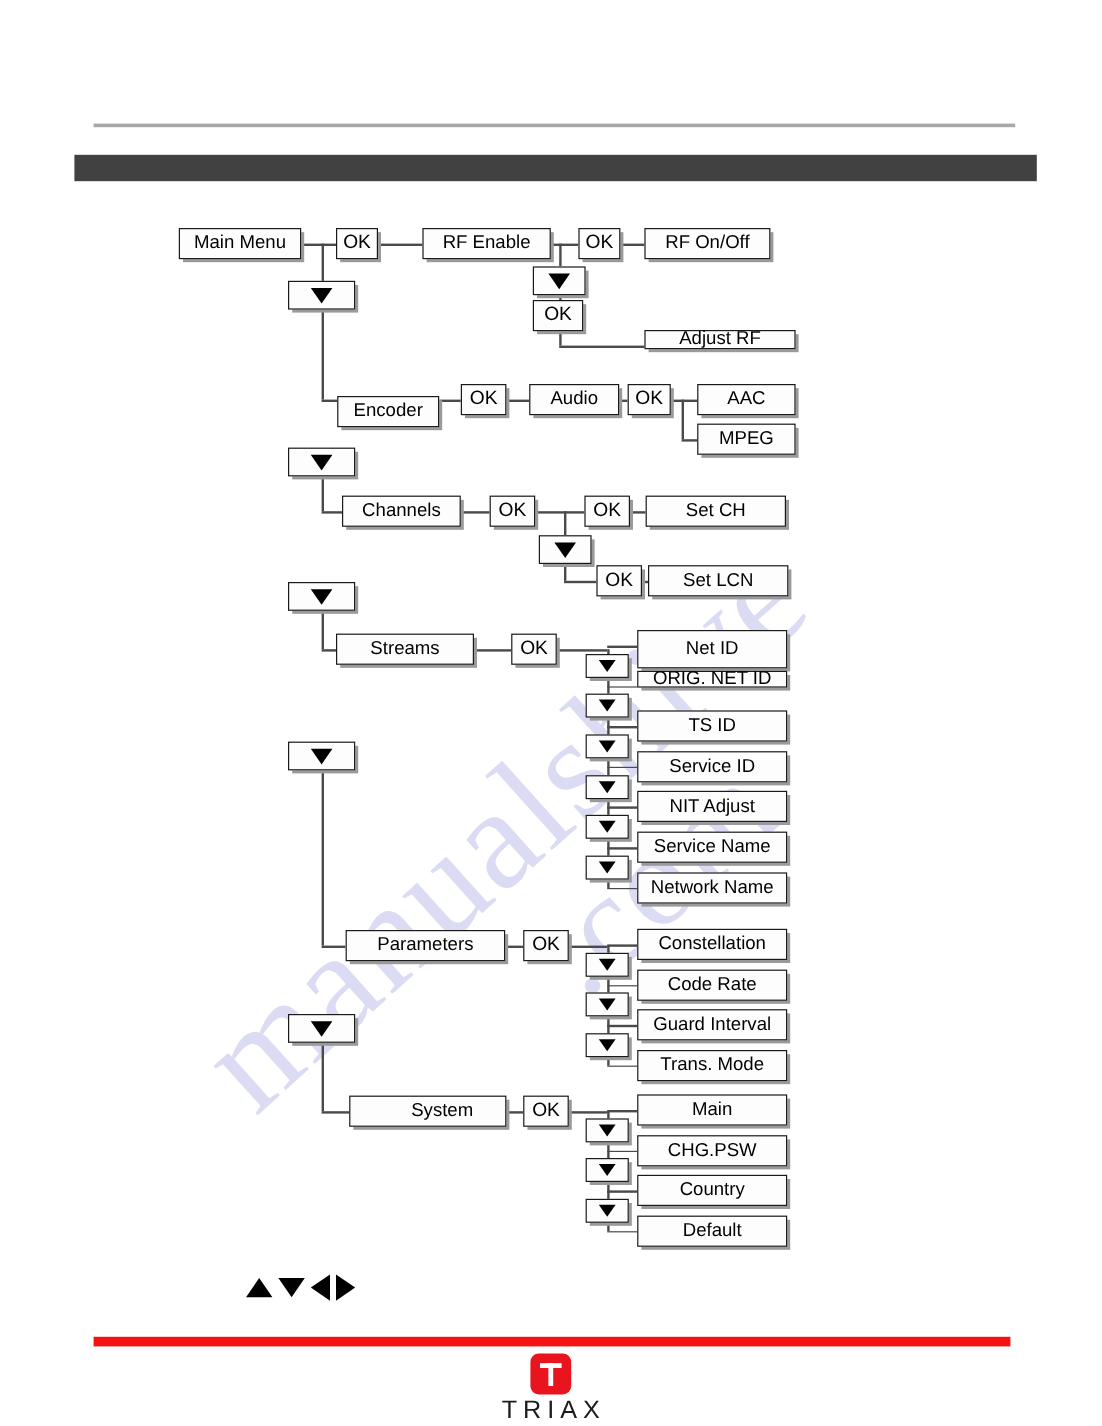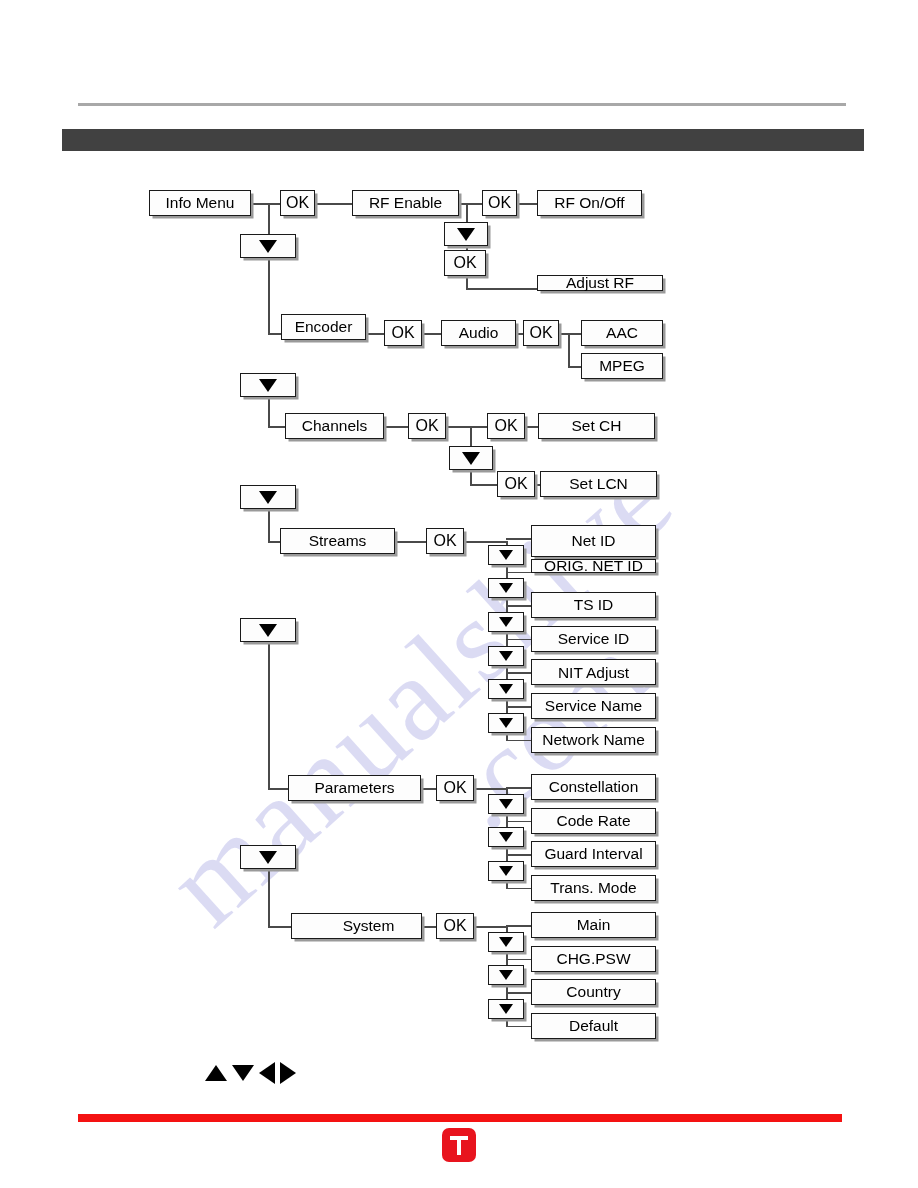--- a/index.html
+++ b/index.html
@@ -194,40 +194,40 @@
 <div class="page-rule"></div>
 <div class="header-bar"></div>
 <div class="footer-rule"></div>
 
 <div class="watermark">
   <div class="wm-text wm-a">manualshive</div>
   <div class="wm-text wm-b">.com</div>
 </div>
 
 <div id="diagram">
-    <div class="node" style="left: 149px; top: 190px; width: 102px; height: 26px;">Info Menu</div>
+    <div class="node" style="left: 149px; top: 190px; width: 102px; height: 26px;">Main Menu</div>
     <div class="node ok" style="left: 280px; top: 190px; width: 35px; height: 26px;">OK</div>
     <div class="node" style="left: 352px; top: 190px; width: 107px; height: 26px;">RF Enable</div>
     <div class="node ok" style="left: 482px; top: 190px; width: 35px; height: 26px;">OK</div>
     <div class="node" style="left: 537px; top: 190px; width: 105px; height: 26px;">RF On/Off</div>
     <div class="line h" style="left: 251px; top: 203px; width: 29px;"></div>
     <div class="line h" style="left: 315px; top: 203px; width: 37px;"></div>
     <div class="line h" style="left: 459px; top: 203px; width: 23px;"></div>
     <div class="line h" style="left: 517px; top: 203px; width: 20px;"></div>
     <div class="line v" style="left: 268px; top: 203px; height: 46px;"></div>
     <div class="node arrow" style="left: 444px; top: 222px; width: 44px; height: 24px;"></div>
     <div class="line v" style="left: 466px; top: 203px; height: 19px;"></div>
     <div class="node ok" style="left: 444px; top: 250px; width: 42px; height: 26px;">OK</div>
     <div class="line v" style="left: 466px; top: 246px; height: 4px;"></div>
     <div class="node" style="left: 537px; top: 275px; width: 126px; height: 16px;">Adjust RF</div>
     <div class="line v" style="left: 466px; top: 276px; height: 12px;"></div>
     <div class="line h" style="left: 466px; top: 288px; width: 71px;"></div>
     <div class="node arrow" style="left: 240px; top: 234px; width: 56px; height: 24px;"></div>
     <div class="line v" style="left: 268px; top: 258px; height: 75px;"></div>
-    <div class="node" style="left: 281px; top: 314px; width: 85px; height: 26px;">Encoder</div>
+    <div class="node" style="left: 281px; top: 330px; width: 85px; height: 26px;">Encoder</div>
     <div class="node ok" style="left: 384px; top: 320px; width: 38px; height: 26px;">OK</div>
     <div class="node" style="left: 441px; top: 320px; width: 75px; height: 26px;">Audio</div>
     <div class="node ok" style="left: 523px; top: 320px; width: 36px; height: 26px;">OK</div>
     <div class="node" style="left: 581px; top: 320px; width: 82px; height: 26px;">AAC</div>
     <div class="line h" style="left: 268px; top: 333px; width: 13px;"></div>
     <div class="line h" style="left: 366px; top: 333px; width: 18px;"></div>
     <div class="line h" style="left: 422px; top: 333px; width: 19px;"></div>
     <div class="line h" style="left: 516px; top: 333px; width: 7px;"></div>
     <div class="line h" style="left: 559px; top: 333px; width: 22px;"></div>
     <div class="node" style="left: 581px; top: 353px; width: 82px; height: 26px;">MPEG</div>
@@ -320,13 +320,14 @@
 
 <div class="keys">
   <span class="key-glyph key-up"></span>
   <span class="key-glyph key-down"></span>
   <span class="key-glyph key-left"></span>
   <span class="key-glyph key-right"></span>
 </div>
 
 <div class="logo">
   <div class="logo-mark"></div>
+  <div class="logo-word">TRIAX</div>
 </div>
 
 </body></html>

